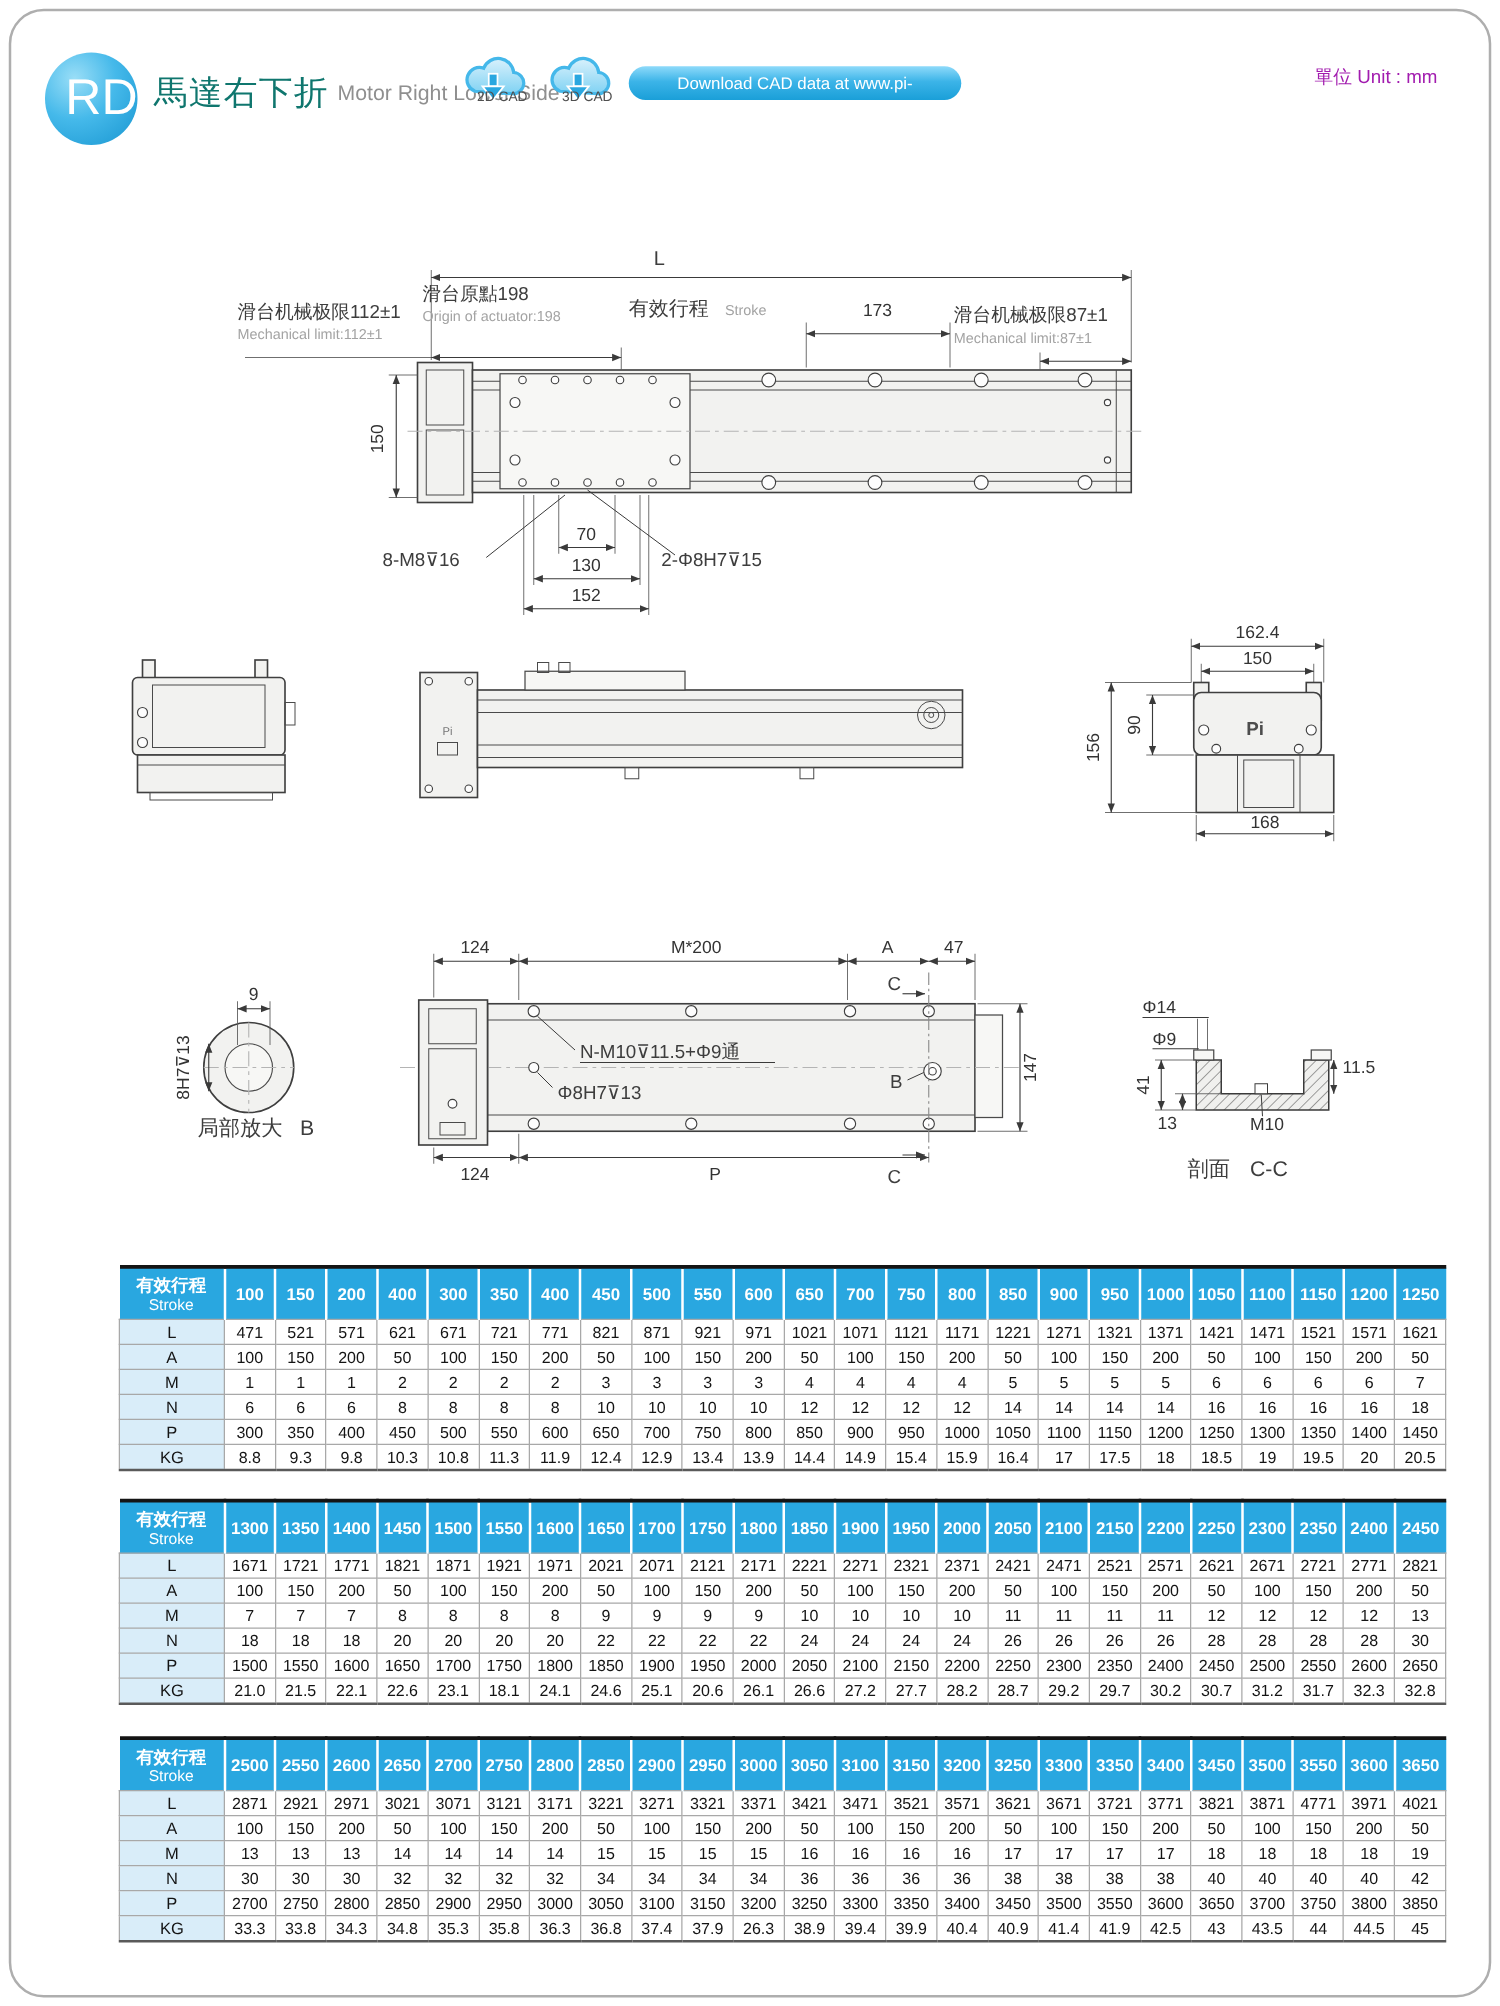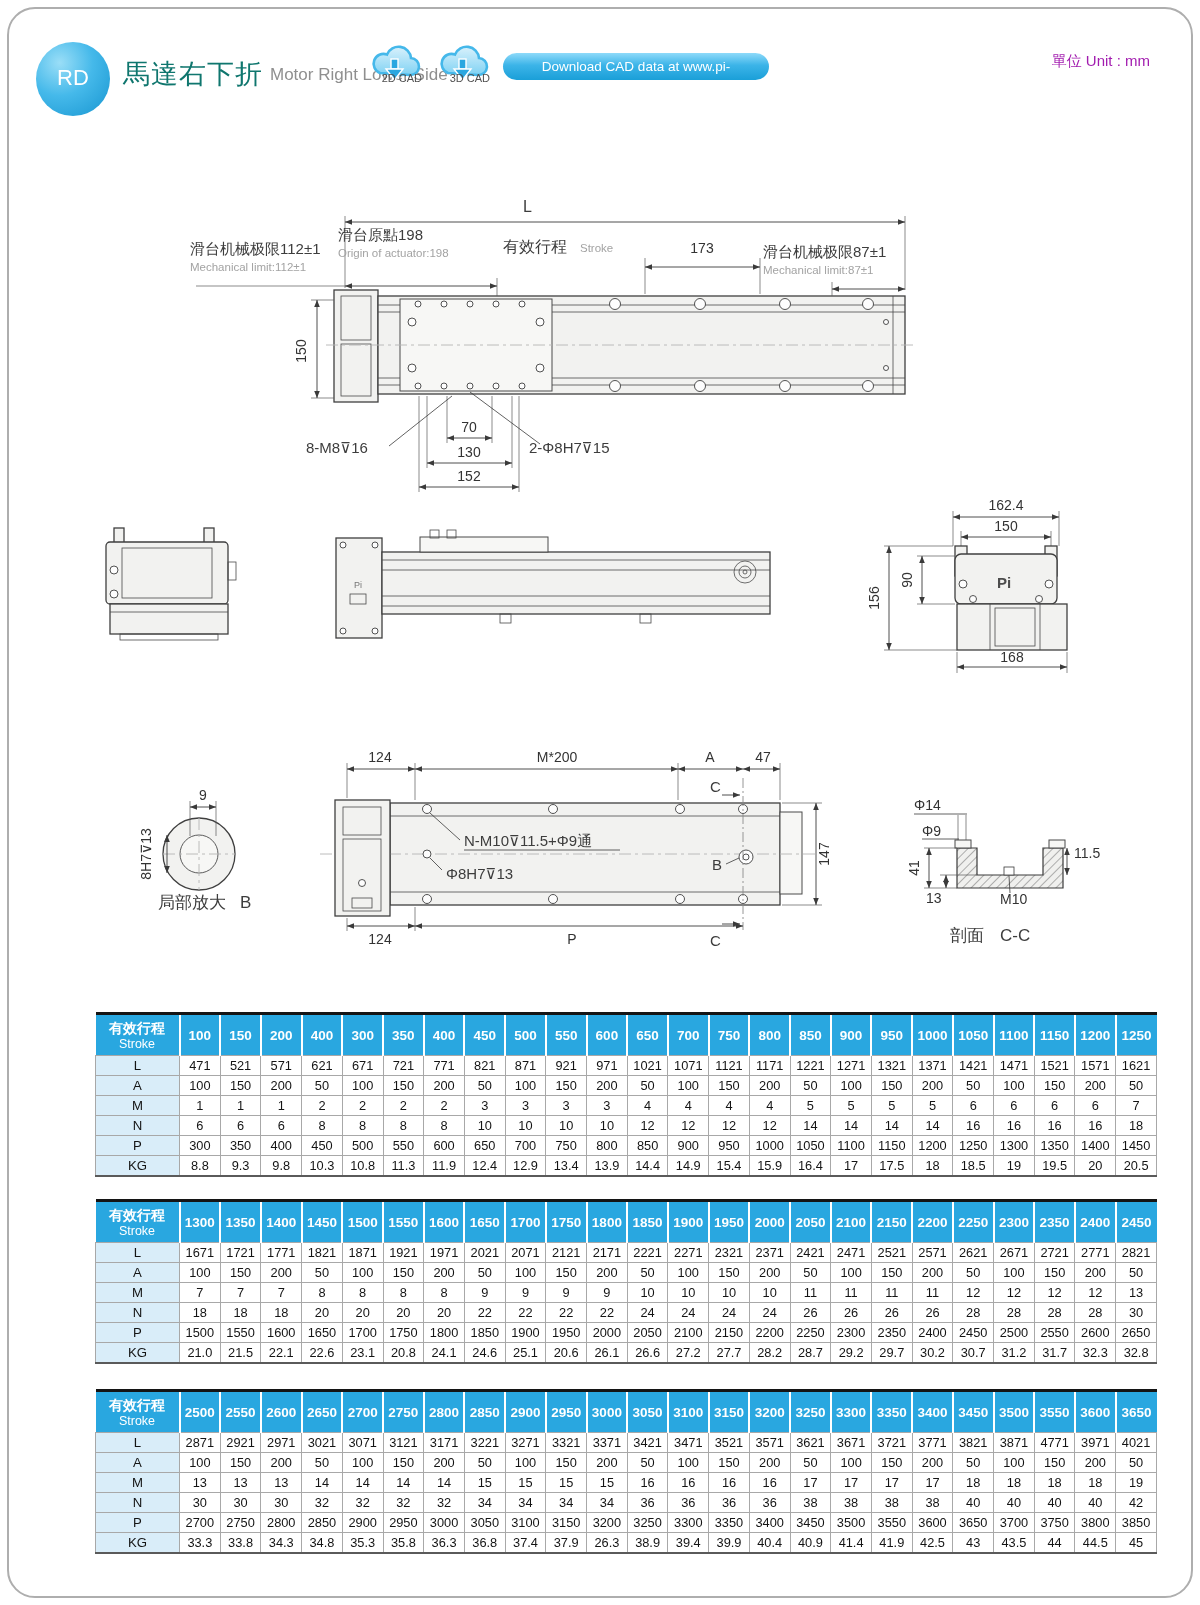--- a/index.html
+++ b/index.html
@@ -3,21 +3,21 @@
 <meta charset="utf-8">
 <style>
   html,body{margin:0;padding:0;background:#fff;}
   body{font-family:"Liberation Sans","DejaVu Sans",sans-serif;}
   .page{position:relative;width:1200px;height:1605px;background:#fff;overflow:hidden;}
   .page-frame{position:absolute;inset:7px;border:2px solid #aeaeae;border-radius:28px;pointer-events:none;}
 
   
   .logo{position:absolute;left:36px;top:42px;width:74px;height:74px;border-radius:50%;
     background:radial-gradient(circle at 32% 28%,#9adef7 0%,#45b9ea 45%,#1795d0 100%);
-    color:#fff;font-size:22px;text-align:center;line-height:72px;}
+    color:#fff;font-size:40px;text-align:right;line-height:72px;}
   .title-zh{position:absolute;left:123px;top:56px;font-size:27px;color:#0f766e;letter-spacing:1px;}
   .title-en{position:absolute;left:270px;top:65px;font-size:17px;color:#8f8f8f;}
   .cloud{position:absolute;top:40px;width:56px;height:46px;}
   .cloud1{left:366px}.cloud2{left:434px}
   .cloud-label{position:absolute;top:72px;font-size:11px;color:#4f4f4f;width:56px;text-align:right;}
   .cl1{left:366px}.cl2{left:434px}
   .banner{position:absolute;left:503px;top:53px;width:266px;height:27px;border-radius:14px;
     background:linear-gradient(180deg,#8edafa 0%,#3cb4e8 45%,#1a9fd8 100%);
     color:#fff;font-size:13.5px;line-height:27px;text-align:center;}
   .unit{position:absolute;right:50px;top:52px;font-size:15px;color:#a21caf;}
@@ -791,21 +791,21 @@
           <td>2600</td>
           <td>2650</td>
         </tr>
         <tr>
           <td class="label-col">KG</td>
           <td>21.0</td>
           <td>21.5</td>
           <td>22.1</td>
           <td>22.6</td>
           <td>23.1</td>
-          <td>20.8</td>
+          <td>18.1</td>
           <td>24.1</td>
           <td>24.6</td>
           <td>25.1</td>
           <td>20.6</td>
           <td>26.1</td>
           <td>26.6</td>
           <td>27.2</td>
           <td>27.7</td>
           <td>28.2</td>
           <td>28.7</td>

